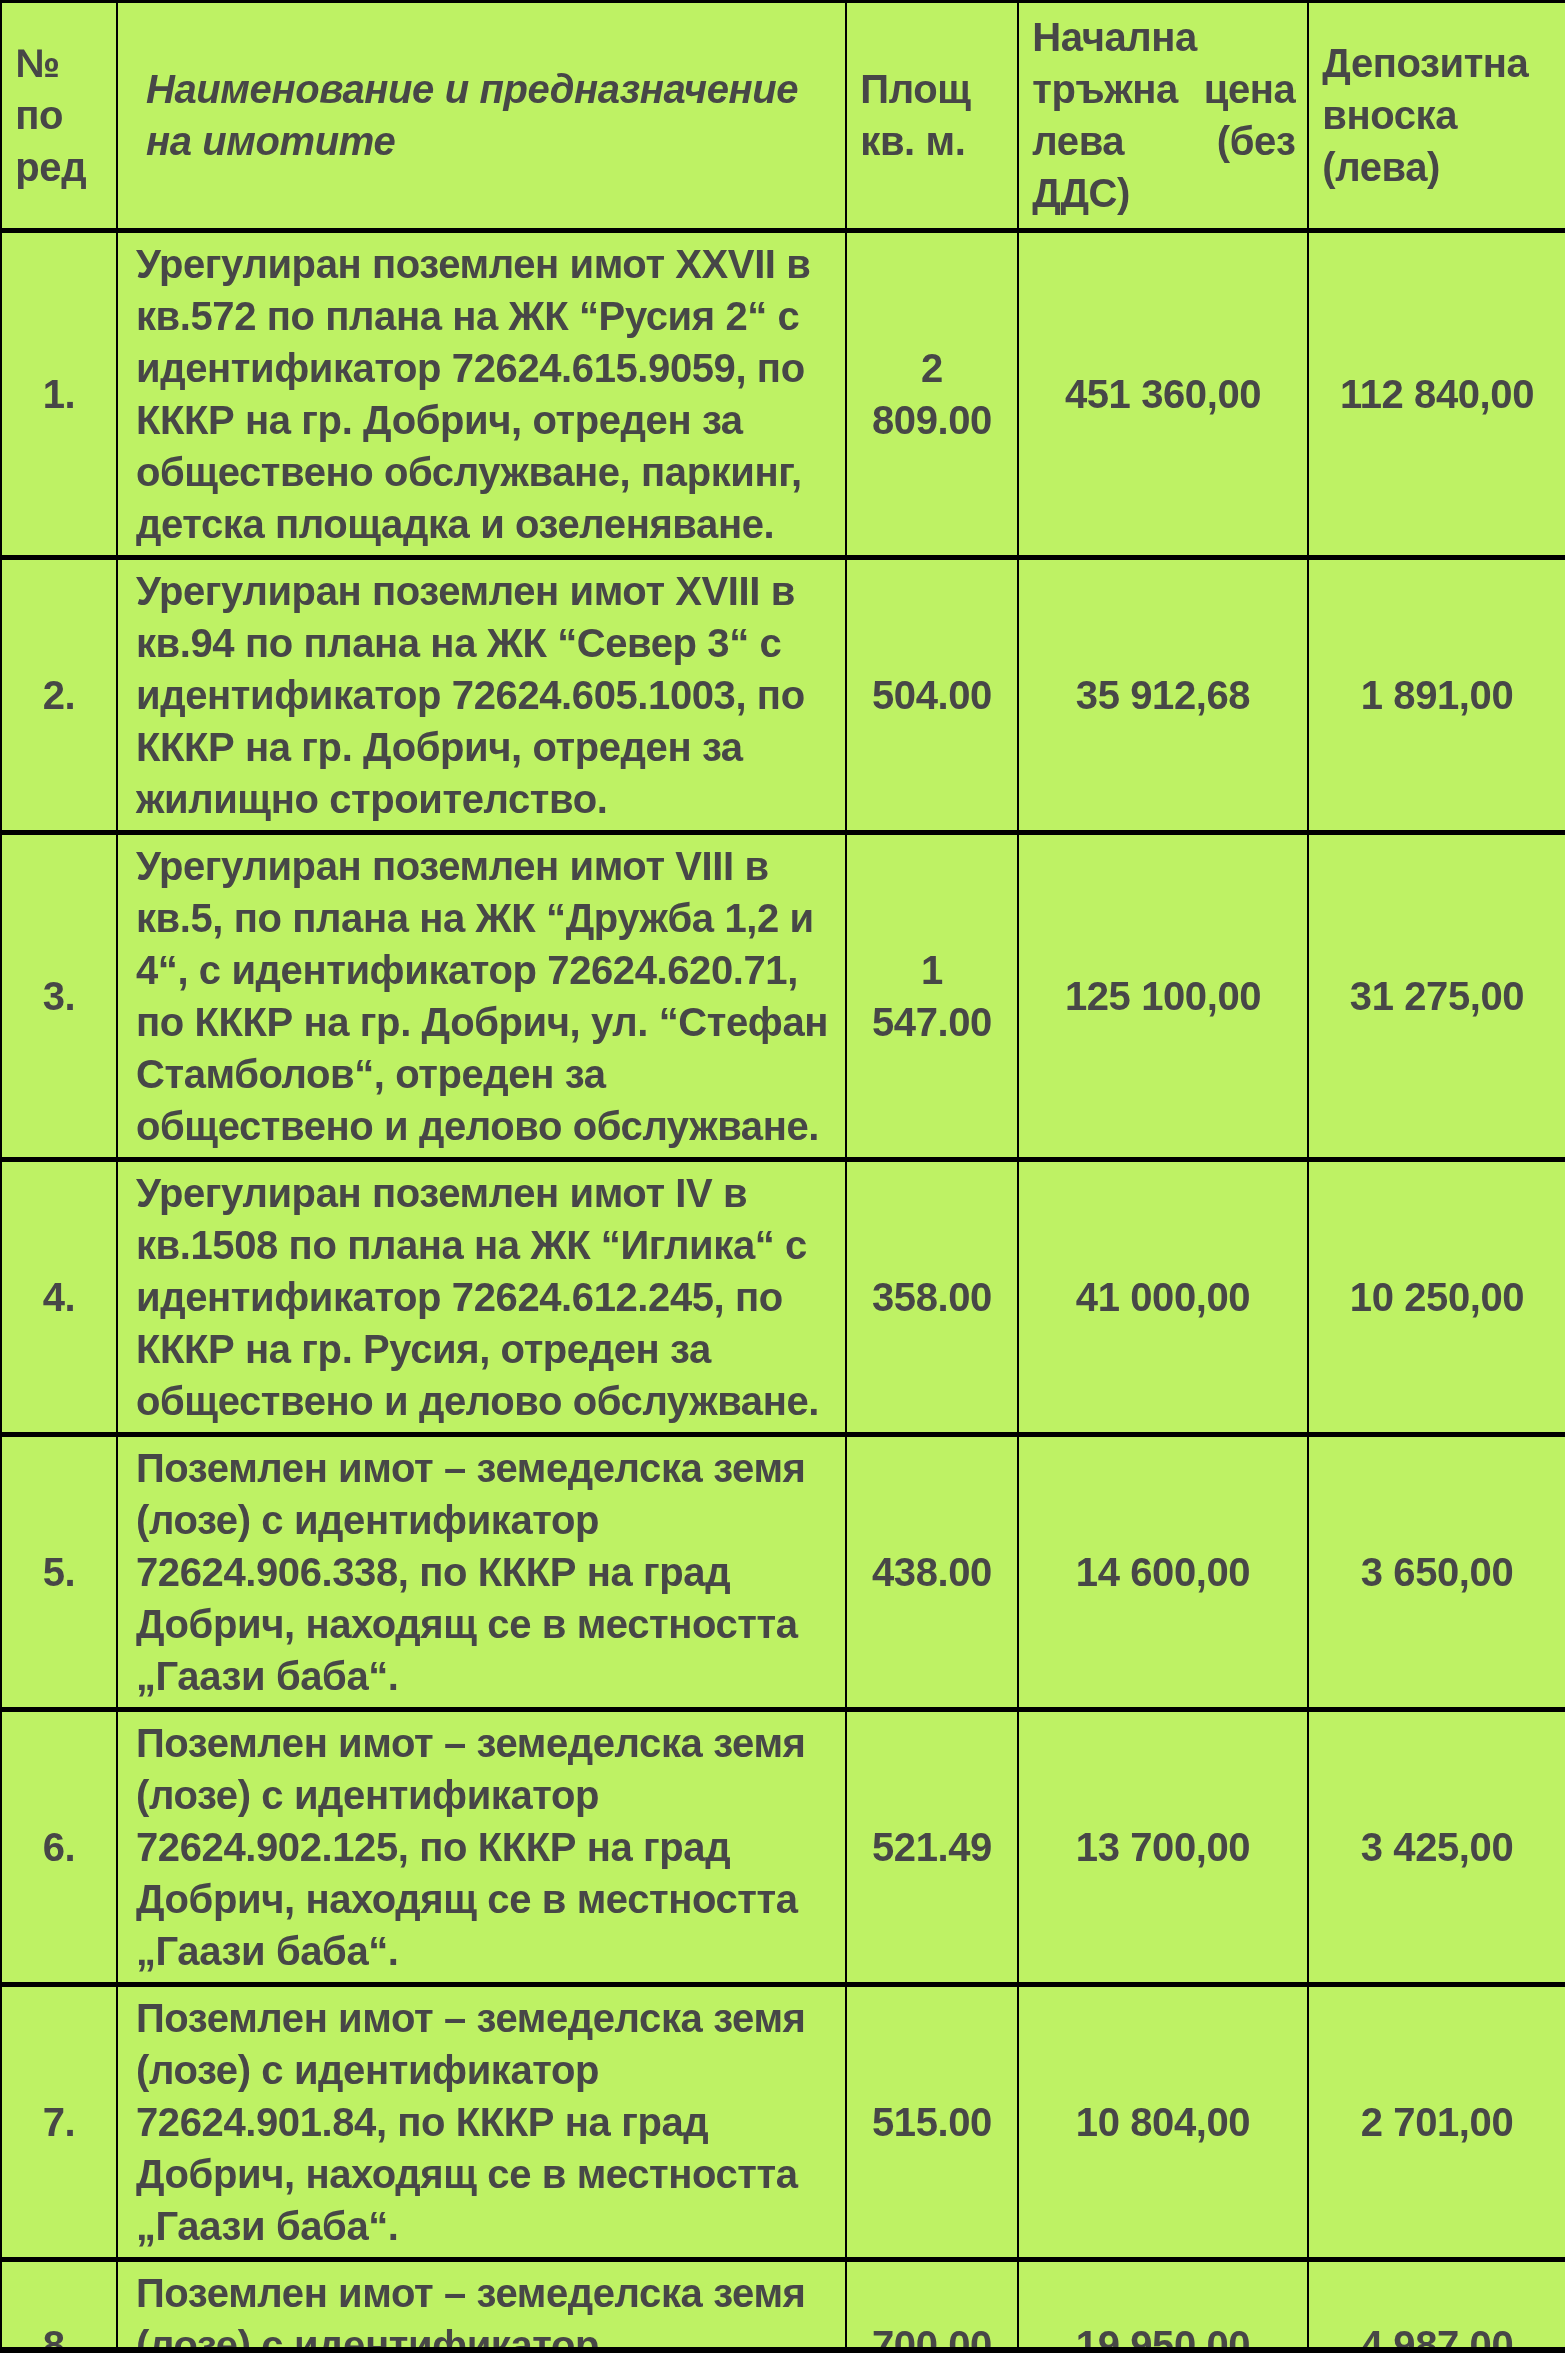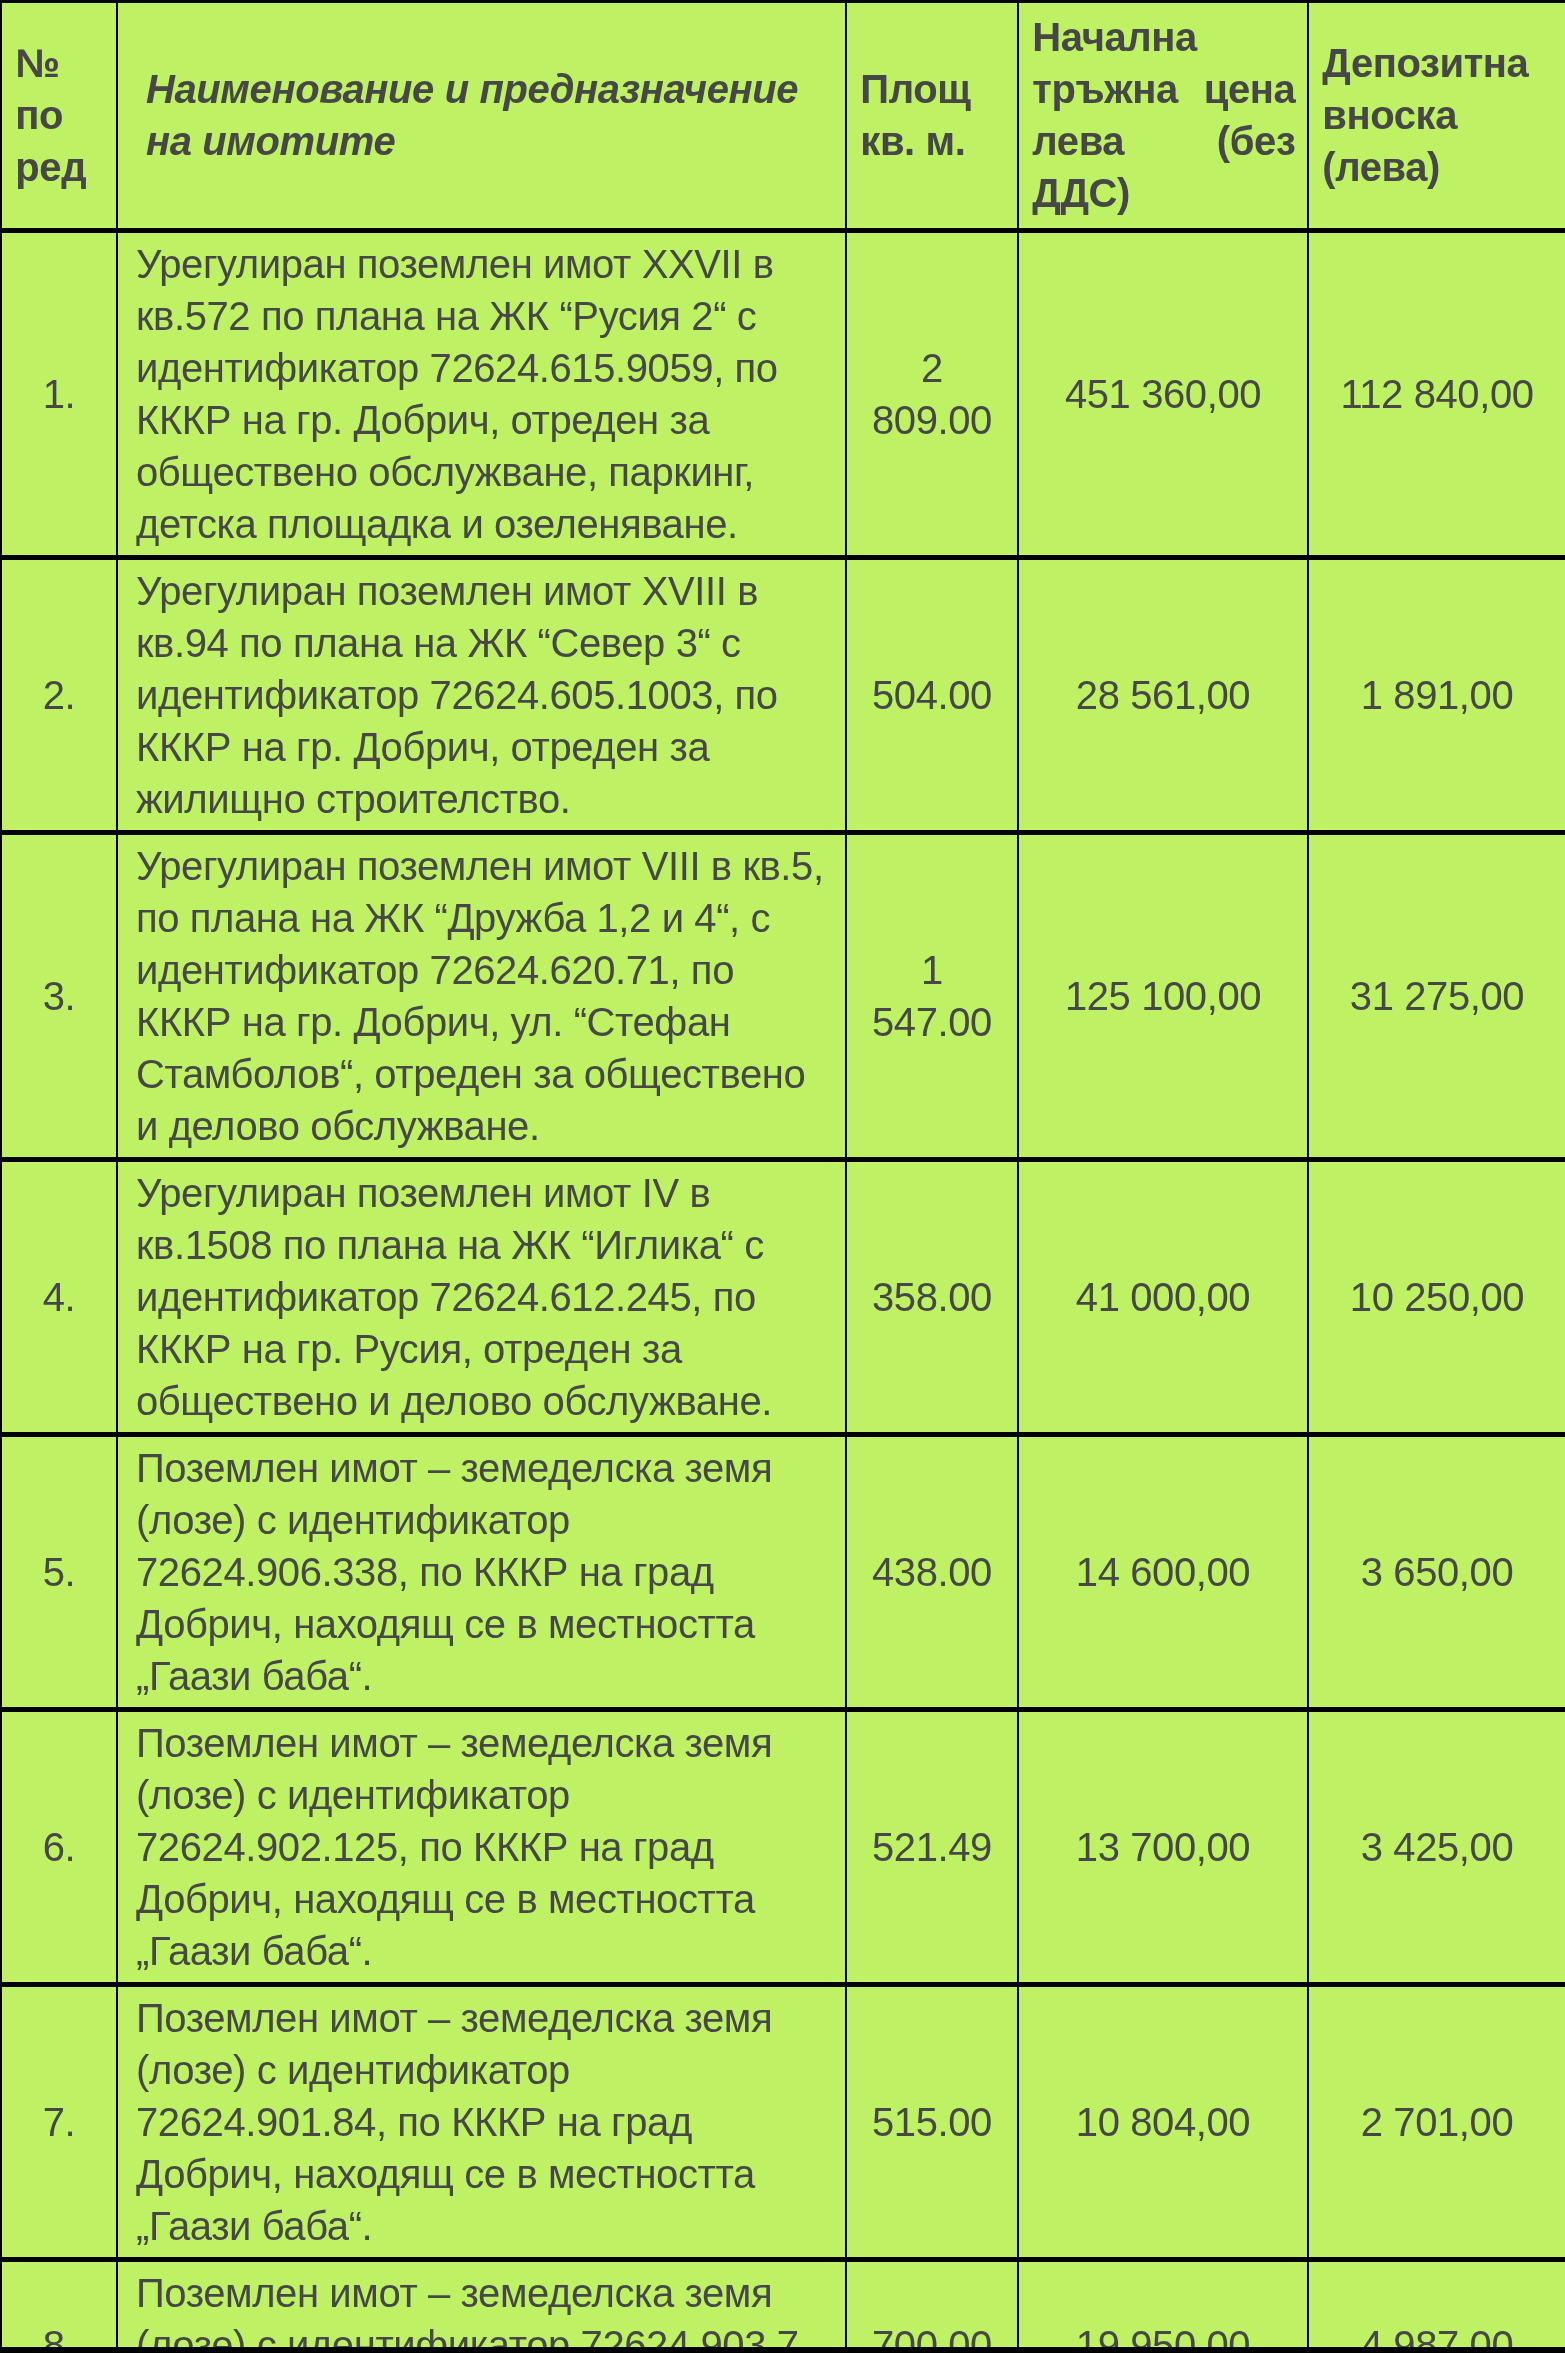--- a/index.html
+++ b/index.html
@@ -27,21 +27,21 @@
   col.c-name   { width: 729px; }
   col.c-area   { width: 172px; }
   col.c-price  { width: 290px; }
   col.c-deposit{ width: 258px; }
 
   th, td {
     border: 2.5px solid #000000;
     border-top-width: 5px;
     border-bottom-width: 5px;
     vertical-align: middle;
-    font-weight: normal;
+    font-weight: bold;
     line-height: 52px;
     box-sizing: border-box;
   }
   thead th {
     border-top-width: 3.3px;
     font-weight: bold;
     text-align: left;
     padding: 8.3px 15px 8.3px 13.3px;
   }
   thead th.h-name { padding-left: 28px; font-style: italic; }
@@ -92,21 +92,21 @@
         <td class="cell-num">1.</td>
         <td class="cell-name">Урегулиран поземлен имот XXVII в кв.572 по плана на ЖК “Русия 2“ с идентификатор 72624.615.9059, по КККР на гр. Добрич, отреден за обществено обслужване, паркинг, детска площадка и озеленяване.</td>
         <td class="cell-area">2 809.00</td>
         <td class="cell-price">451 360,00</td>
         <td class="cell-deposit">112 840,00</td>
       </tr>
       <tr style="height:261px;">
         <td class="cell-num">2.</td>
         <td class="cell-name">Урегулиран поземлен имот XVIII в кв.94 по плана на ЖК “Север 3“ с идентификатор 72624.605.1003, по КККР на гр. Добрич, отреден за жилищно строителство.</td>
         <td class="cell-area">504.00</td>
-        <td class="cell-price">28 561,00</td>
+        <td class="cell-price">35 912,68</td>
         <td class="cell-deposit">1 891,00</td>
       </tr>
       <tr style="height:317px;">
         <td class="cell-num">3.</td>
         <td class="cell-name">Урегулиран поземлен имот VIII в кв.5, по плана на ЖК “Дружба 1,2 и 4“, с идентификатор 72624.620.71, по КККР на гр. Добрич, ул. “Стефан Стамболов“, отреден за обществено и делово обслужване.</td>
         <td class="cell-area">1 547.00</td>
         <td class="cell-price">125 100,00</td>
         <td class="cell-deposit">31 275,00</td>
       </tr>
       <tr style="height:271px;">

